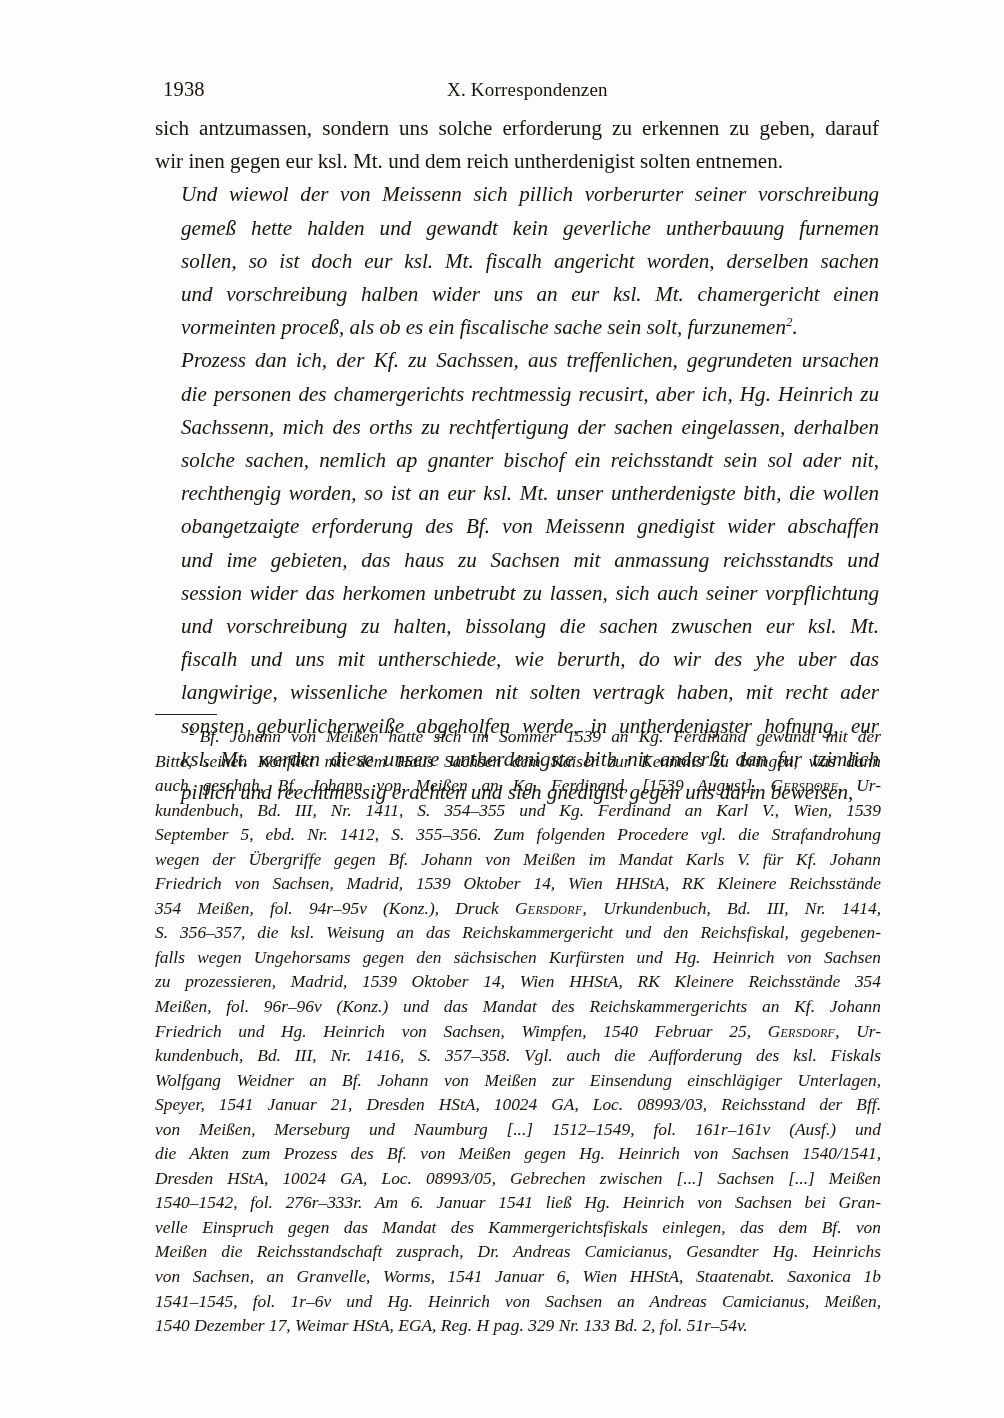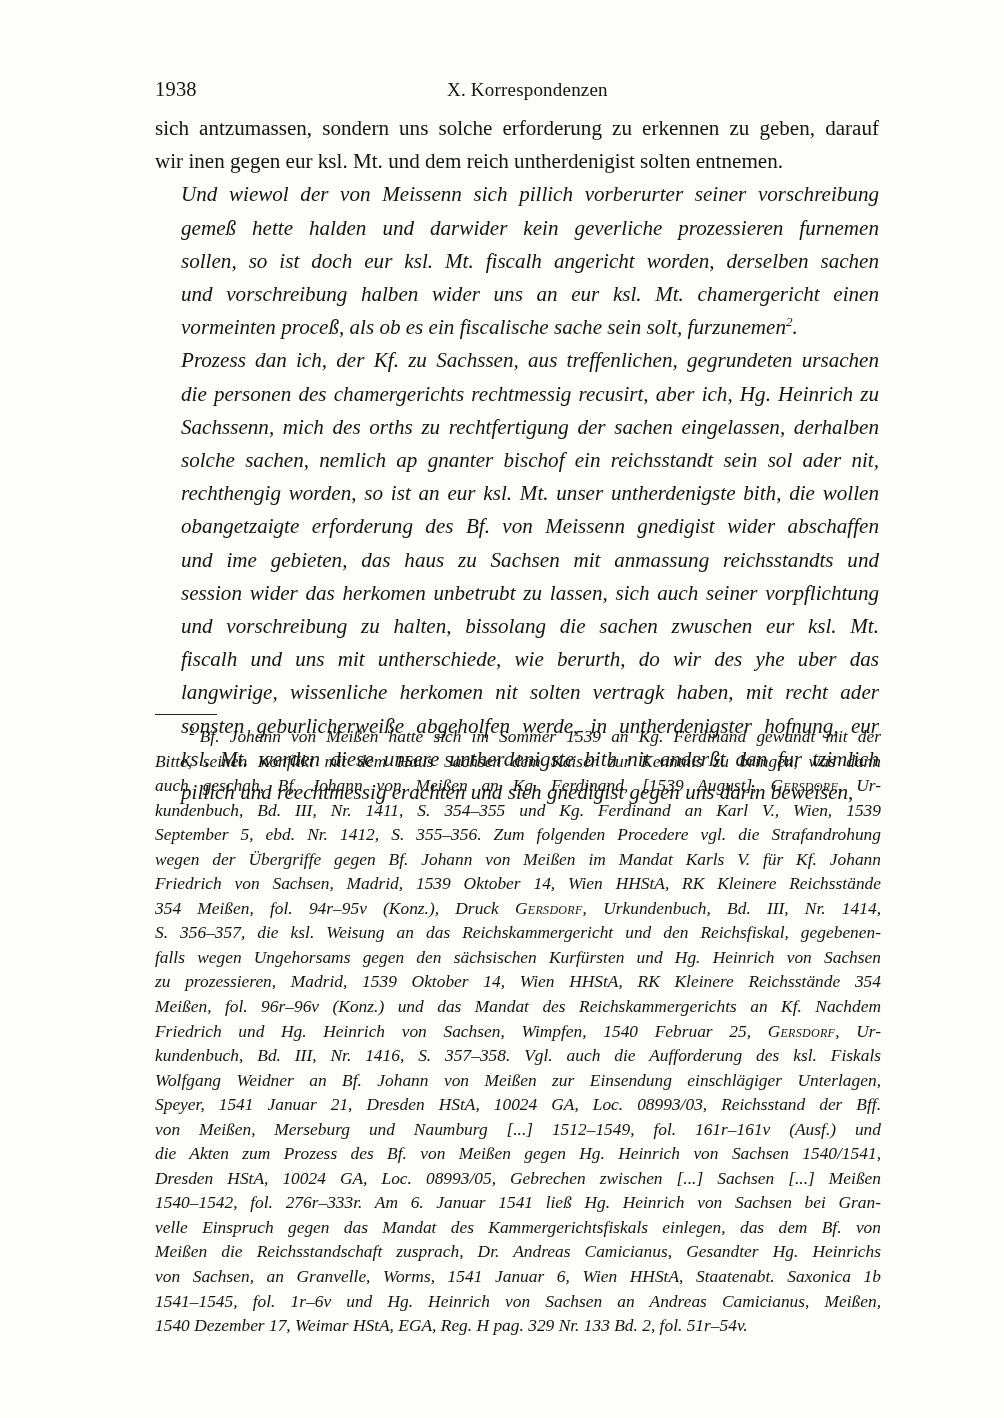--- a/index.html
+++ b/index.html
@@ -26,21 +26,21 @@
   
   .runhead {
     position: relative;
     height: 34px;
     margin-top: 78px;
     font-size: 20.5px;
     letter-spacing: 0.2px;
   }
   .runhead .folio {
     position: absolute;
-    left: 0;
+    left: 8px;
     top: 0;
   }
   .runhead .title {
     position: absolute;
     left: 292px;
     top: 1px;
     font-size: 19px;
   }
 
   
@@ -132,21 +132,21 @@
       <span class="title">X. Korrespondenzen</span>
     </div>
 
     <div class="body">
       <p id="para-0">
           <span class="ln">sich antzumassen, sondern uns solche erforderung zu erkennen zu geben, darauf</span>
           <span class="ln last">wir inen gegen eur ksl. Mt. und dem reich untherdenigist solten entnemen.</span>
         </p>
       <p class="indent" id="para-1">
           <span class="ln">Und wiewol der von Meissenn sich pillich vorberurter seiner vorschreibung</span>
-          <span class="ln">gemeß hette halden und darwider kein geverliche prozessieren furnemen</span>
+          <span class="ln">gemeß hette halden und gewandt kein geverliche untherbauung furnemen</span>
           <span class="ln">sollen, so ist doch eur ksl. Mt. fiscalh angericht worden, derselben sachen</span>
           <span class="ln">und vorschreibung halben wider uns an eur ksl. Mt. chamergericht einen</span>
           <span class="ln last">vormeinten proceß, als ob es ein fiscalische sache sein solt, furzunemen<sup class="fnref">2</sup>.</span>
           <span class="ln">Prozess dan ich, der Kf. zu Sachssen, aus treffenlichen, gegrundeten ursachen</span>
           <span class="ln">die personen des chamergerichts rechtmessig recusirt, aber ich, Hg. Heinrich zu</span>
           <span class="ln">Sachssenn, mich des orths zu rechtfertigung der sachen eingelassen, derhalben</span>
           <span class="ln">solche sachen, nemlich ap gnanter bischof ein reichsstandt sein sol ader nit,</span>
           <span class="ln">rechthengig worden, so ist an eur ksl. Mt. unser untherdenigste bith, die wollen</span>
           <span class="ln">obangetzaigte erforderung des Bf. von Meissenn gnedigist wider abschaffen</span>
           <span class="ln">und ime gebieten, das haus zu Sachsen mit anmassung reichsstandts und</span>
@@ -169,21 +169,21 @@
         <span class="ln">Bitte, seinen Konflikt mit dem Haus Sachsen dem Kaiser zur Kenntnis zu bringen, was dann</span>
         <span class="ln">auch geschah, Bf. Johann von Meißen an Kg. Ferdinand, [1539 August], <span class="sc">Gersdorf</span>, Ur-</span>
         <span class="ln">kundenbuch, Bd. III, Nr. 1411, S. 354–355 und Kg. Ferdinand an Karl V., Wien, 1539</span>
         <span class="ln">September 5, ebd. Nr. 1412, S. 355–356. Zum folgenden Procedere vgl. die Strafandrohung</span>
         <span class="ln">wegen der Übergriffe gegen Bf. Johann von Meißen im Mandat Karls V. für Kf. Johann</span>
         <span class="ln">Friedrich von Sachsen, Madrid, 1539 Oktober 14, Wien HHStA, RK Kleinere Reichsstände</span>
         <span class="ln">354 Meißen, fol. 94r–95v (Konz.), Druck <span class="sc">Gersdorf</span>, Urkundenbuch, Bd. III, Nr. 1414,</span>
         <span class="ln">S. 356–357, die ksl. Weisung an das Reichskammergericht und den Reichsfiskal, gegebenen-</span>
         <span class="ln">falls wegen Ungehorsams gegen den sächsischen Kurfürsten und Hg. Heinrich von Sachsen</span>
         <span class="ln">zu prozessieren, Madrid, 1539 Oktober 14, Wien HHStA, RK Kleinere Reichsstände 354</span>
-        <span class="ln">Meißen, fol. 96r–96v (Konz.) und das Mandat des Reichskammergerichts an Kf. Nachdem</span>
+        <span class="ln">Meißen, fol. 96r–96v (Konz.) und das Mandat des Reichskammergerichts an Kf. Johann</span>
         <span class="ln">Friedrich und Hg. Heinrich von Sachsen, Wimpfen, 1540 Februar 25, <span class="sc">Gersdorf</span>, Ur-</span>
         <span class="ln">kundenbuch, Bd. III, Nr. 1416, S. 357–358. Vgl. auch die Aufforderung des ksl. Fiskals</span>
         <span class="ln">Wolfgang Weidner an Bf. Johann von Meißen zur Einsendung einschlägiger Unterlagen,</span>
         <span class="ln">Speyer, 1541 Januar 21, Dresden HStA, 10024 GA, Loc. 08993/03, Reichsstand der Bff.</span>
         <span class="ln">von Meißen, Merseburg und Naumburg [...] 1512–1549, fol. 161r–161v (Ausf.) und</span>
         <span class="ln">die Akten zum Prozess des Bf. von Meißen gegen Hg. Heinrich von Sachsen 1540/1541,</span>
         <span class="ln">Dresden HStA, 10024 GA, Loc. 08993/05, Gebrechen zwischen [...] Sachsen [...] Meißen</span>
         <span class="ln">1540–1542, fol. 276r–333r. Am 6. Januar 1541 ließ Hg. Heinrich von Sachsen bei Gran-</span>
         <span class="ln">velle Einspruch gegen das Mandat des Kammergerichtsfiskals einlegen, das dem Bf. von</span>
         <span class="ln">Meißen die Reichsstandschaft zusprach, Dr. Andreas Camicianus, Gesandter Hg. Heinrichs</span>

